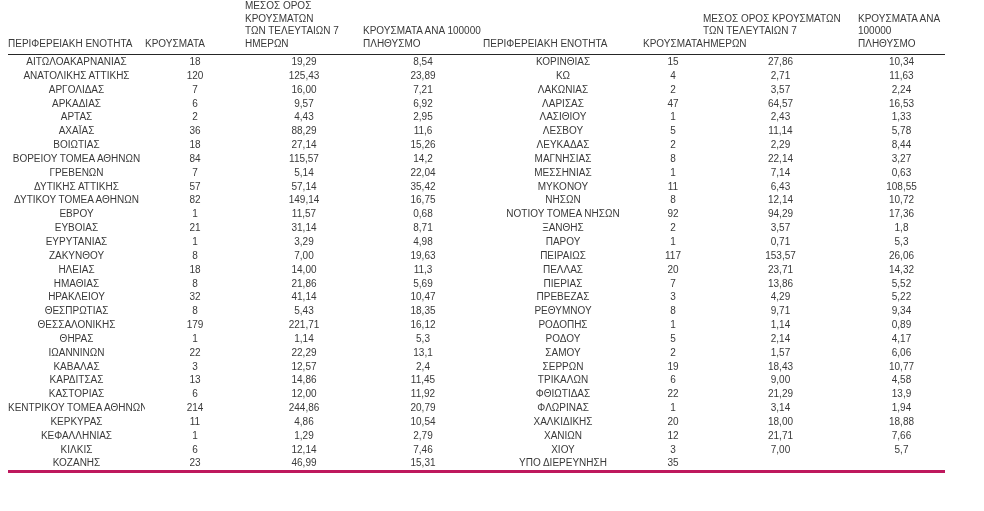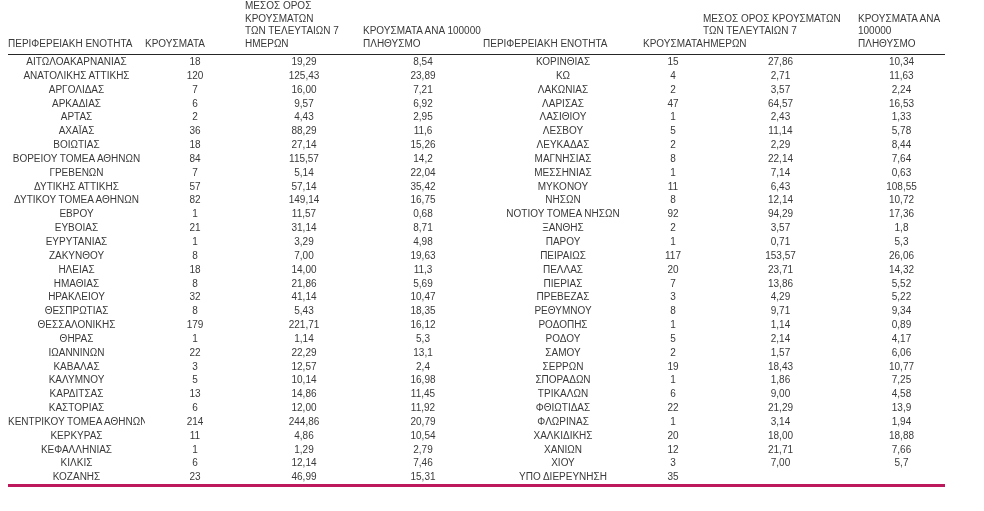--- a/index.html
+++ b/index.html
@@ -161,21 +161,21 @@
           <td>8,44</td>
         </tr>
         <tr>
           <td>ΒΟΡΕΙΟΥ ΤΟΜΕΑ ΑΘΗΝΩΝ</td>
           <td>84</td>
           <td>115,57</td>
           <td>14,2</td>
           <td>ΜΑΓΝΗΣΙΑΣ</td>
           <td>8</td>
           <td>22,14</td>
-          <td>7,64</td>
+          <td>3,27</td>
         </tr>
         <tr>
           <td>ΓΡΕΒΕΝΩΝ</td>
           <td>7</td>
           <td>5,14</td>
           <td>22,04</td>
           <td>ΜΕΣΣΗΝΙΑΣ</td>
           <td>1</td>
           <td>7,14</td>
           <td>0,63</td>
@@ -314,30 +314,20 @@
           <td>ΚΑΒΑΛΑΣ</td>
           <td>3</td>
           <td>12,57</td>
           <td>2,4</td>
           <td>ΣΕΡΡΩΝ</td>
           <td>19</td>
           <td>18,43</td>
           <td>10,77</td>
         </tr>
         <tr>
-          <td>ΚΑΛΥΜΝΟΥ</td>
-          <td>5</td>
-          <td>10,14</td>
-          <td>16,98</td>
-          <td>ΣΠΟΡΑΔΩΝ</td>
-          <td>1</td>
-          <td>1,86</td>
-          <td>7,25</td>
-        </tr>
-        <tr>
           <td>ΚΑΡΔΙΤΣΑΣ</td>
           <td>13</td>
           <td>14,86</td>
           <td>11,45</td>
           <td>ΤΡΙΚΑΛΩΝ</td>
           <td>6</td>
           <td>9,00</td>
           <td>4,58</td>
         </tr>
         <tr>

